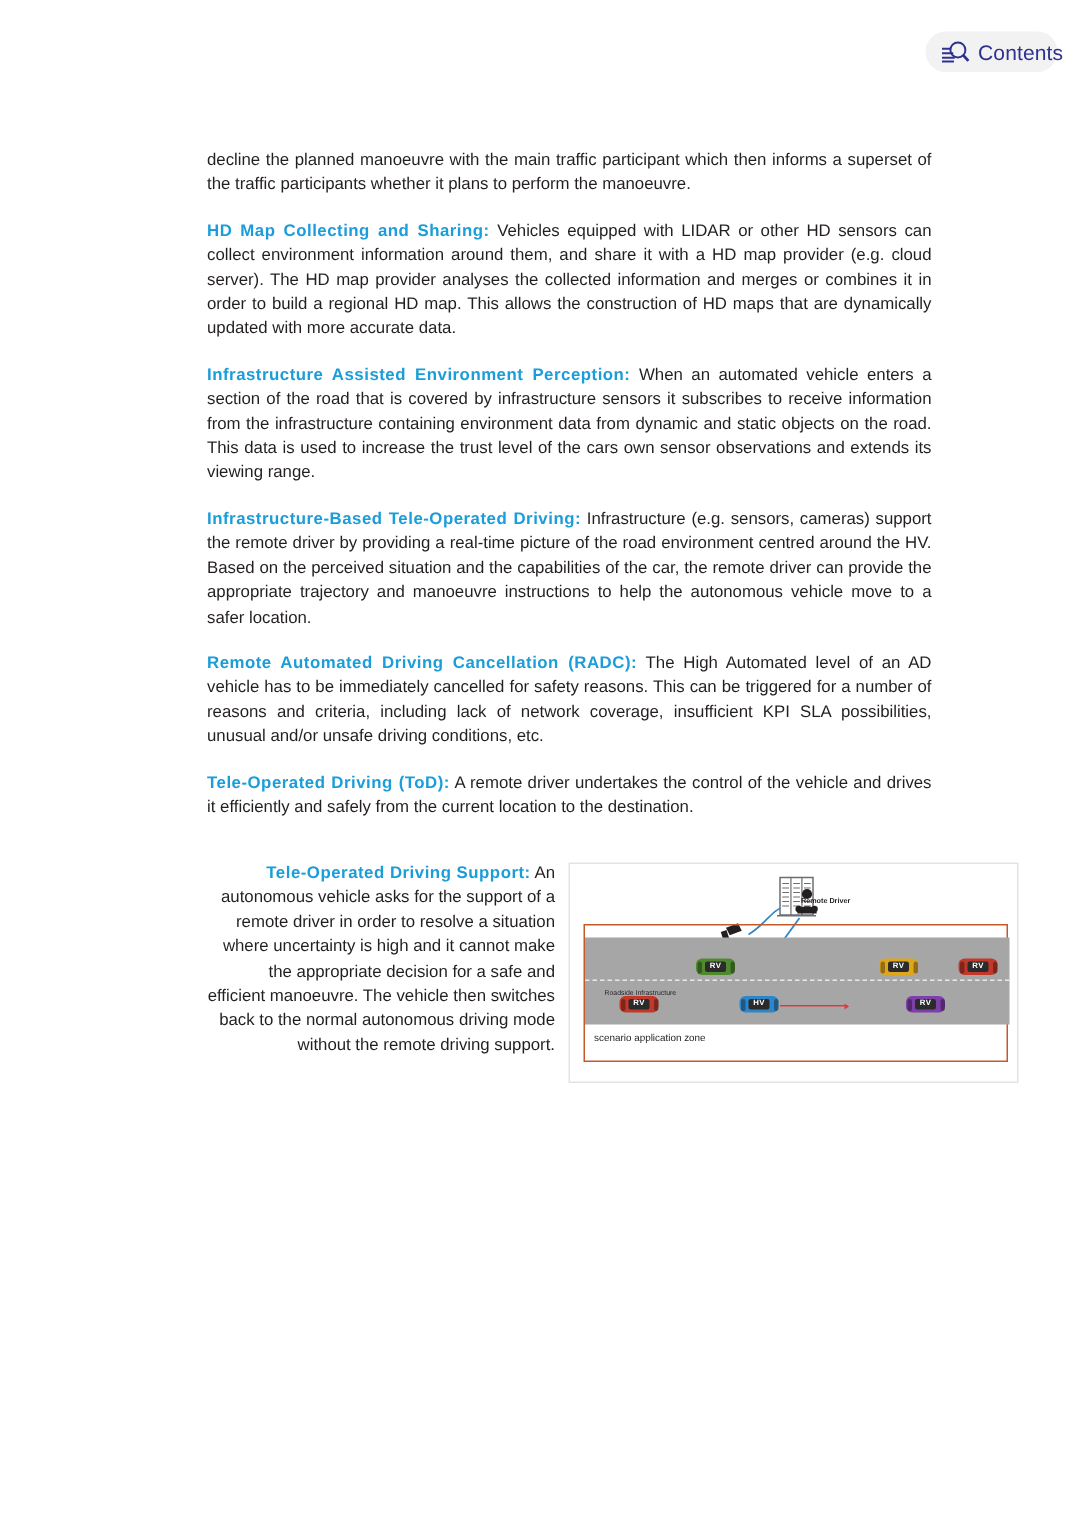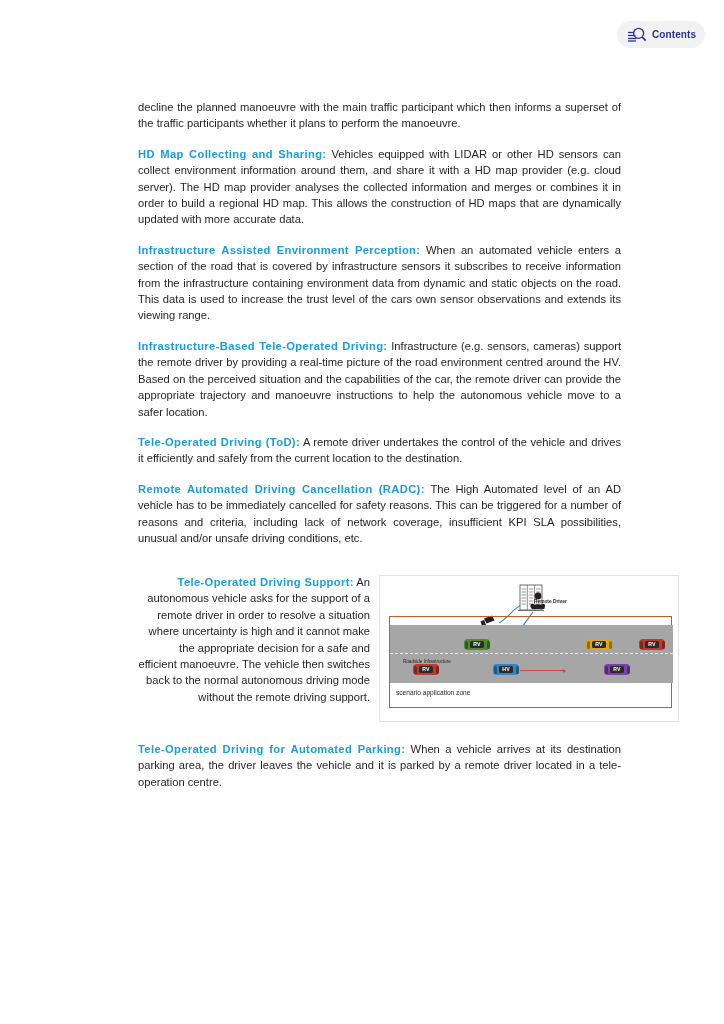--- a/index.html
+++ b/index.html
@@ -25,22 +25,22 @@
     height: 27px;
     border-radius: 14px;
     background: #f2f2f2;
     display: flex;
     align-items: center;
     gap: 5px;
     padding: 0 10px;
     box-sizing: border-box;
   }
   .contents-pill .label {
-    font-size: 10px;
-    font-weight: bold;
+    font-size: 14px;
+    font-weight: normal;
     color: #2e3192;
     letter-spacing: 0.1px;
     white-space: nowrap;
   }
   .contents-icon { width: 20px; height: 18px; display:block; flex: 0 0 auto; }
 
   
   .col {
     position: absolute;
     left: 138px;
@@ -226,24 +226,24 @@
   <p class="para">
     <span class="term">HD Map Collecting and Sharing:</span><span> Vehicles equipped with LIDAR or other HD sensors can collect environment information around them, and share it with a HD map provider (e.g. cloud server). The HD map provider analyses the collected information and merges or combines it in order to build a regional HD map. This allows the construction of HD maps that are dynamically updated with more accurate data.</span>
   </p>
   <p class="para">
     <span class="term">Infrastructure Assisted Environment Perception:</span><span> When an automated vehicle enters a section of the road that is covered by infrastructure sensors it subscribes to receive information from the infrastructure containing environment data from dynamic and static objects on the road. This data is used to increase the trust level of the cars own sensor observations and extends its viewing range.</span>
   </p>
   <p class="para">
     <span class="term">Infrastructure-Based Tele-Operated Driving:</span><span> Infrastructure (e.g. sensors, cameras) support the remote driver by providing a real-time picture of the road environment centred around the HV. Based on the perceived situation and the capabilities of the car, the remote driver can provide the appropriate trajectory and manoeuvre instructions to help the autonomous vehicle move to a safer location.</span>
   </p>
   <p class="para">
+    <span class="term">Remote Automated Driving Cancellation (RADC):</span><span> The High Automated level of an AD vehicle has to be immediately cancelled for safety reasons. This can be triggered for a number of reasons and criteria, including lack of network coverage, insufficient KPI SLA possibilities,  unusual and/or unsafe driving conditions, etc.</span>
+  </p>
+  <p class="para">
     <span class="term">Tele-Operated Driving (ToD):</span><span> A remote driver undertakes the control of the vehicle and drives it efficiently and safely from the current location to the destination.</span>
-  </p>
-  <p class="para">
-    <span class="term">Remote Automated Driving Cancellation (RADC):</span><span> The High Automated level of an AD vehicle has to be immediately cancelled for safety reasons. This can be triggered for a number of reasons and criteria, including lack of network coverage, insufficient KPI SLA possibilities,  unusual and/or unsafe driving conditions, etc.</span>
   </p>
 </div>
 
 <div class="wrap-block">
   <p class="para">
     <span class="term">Tele-Operated Driving Support:</span><span> An autonomous vehicle asks for the support of a remote driver in order to resolve a situation where uncertainty is high and it cannot make the appropriate decision for a safe and efficient manoeuvre. The vehicle then switches back to the normal autonomous driving mode without the remote driving support.</span>
   </p>
 </div>
 
 <div class="figure">
@@ -325,22 +325,19 @@
       <span class="tag">RV</span>
     </div>
 
     <div class="hv-arrow" style="left:130px; top:52.5px; width:45px;"></div>
 
     <div class="zone-label">scenario application zone</div>
   </div>
 </div>
 
 <div class="tail-block">
-  <p class="para">
-    <span class="term">Tele-Operated Driving for Automated Parking:</span><span> When a vehicle arrives at its destination parking area, the driver leaves the vehicle and it is parked by a remote driver located in a tele-operation centre.</span>
-  </p>
 </div>
 
 <div class="footer">
   
   
   
 </div>
 
 </body></html>

